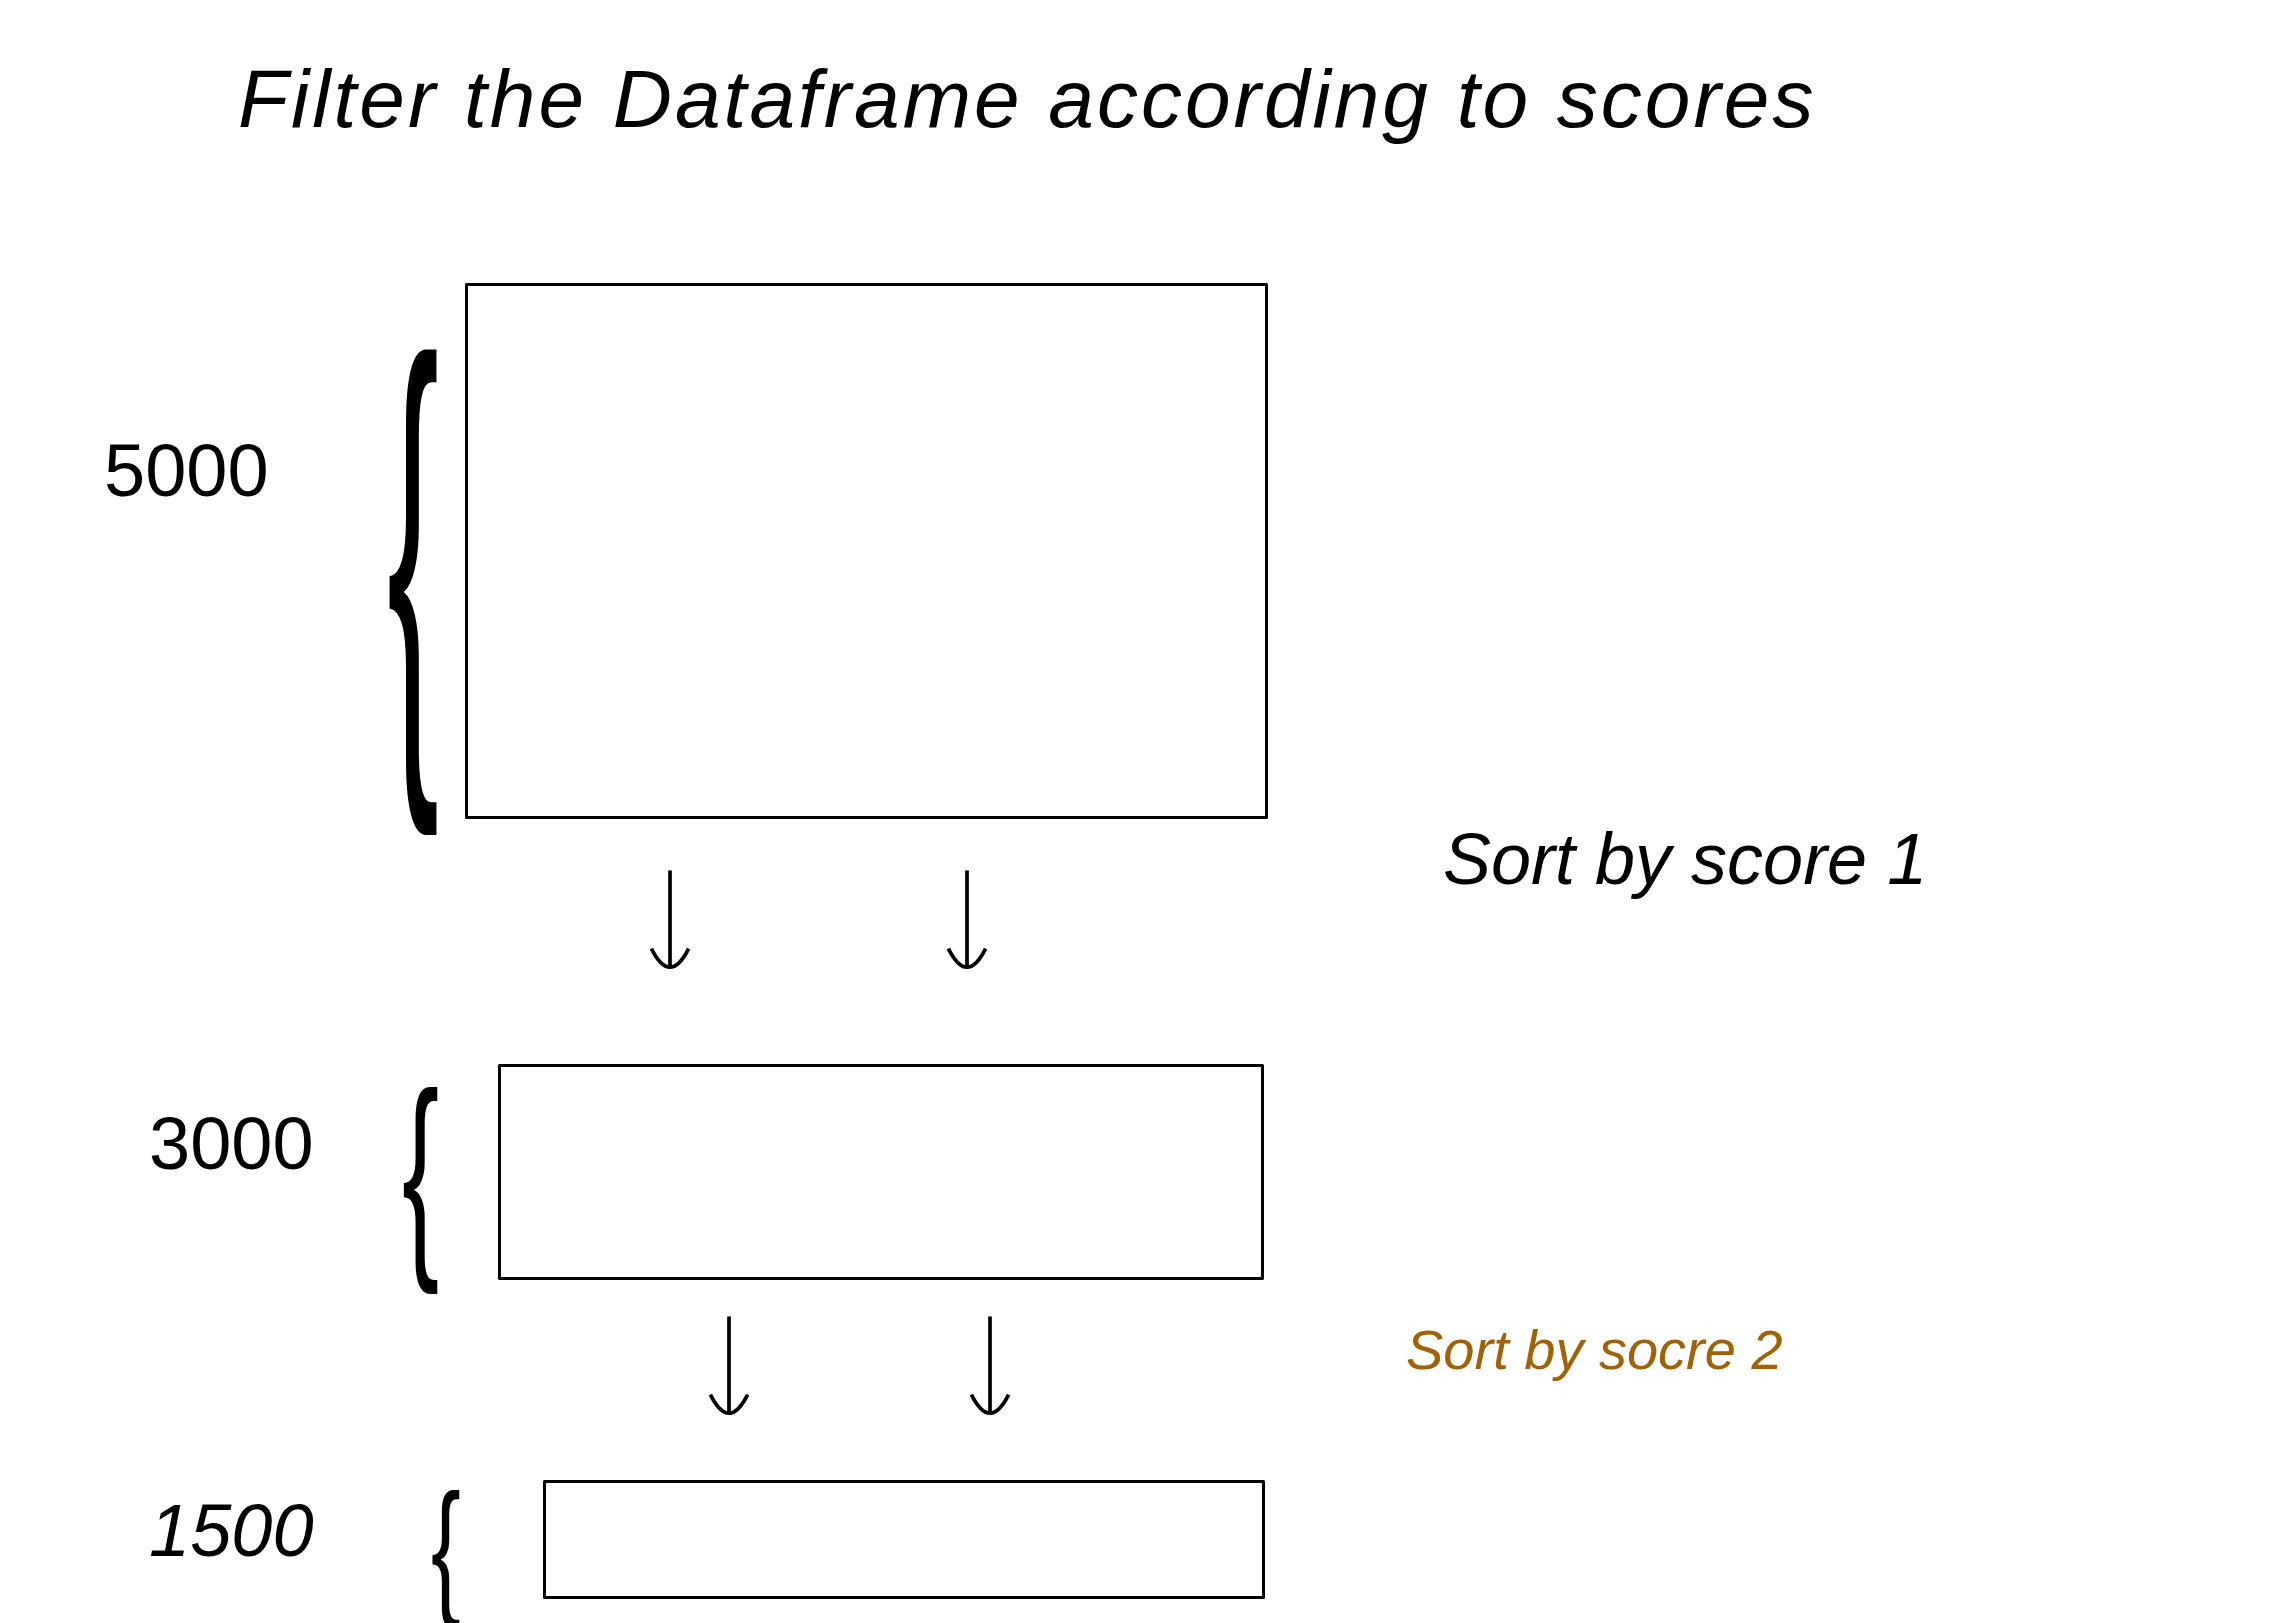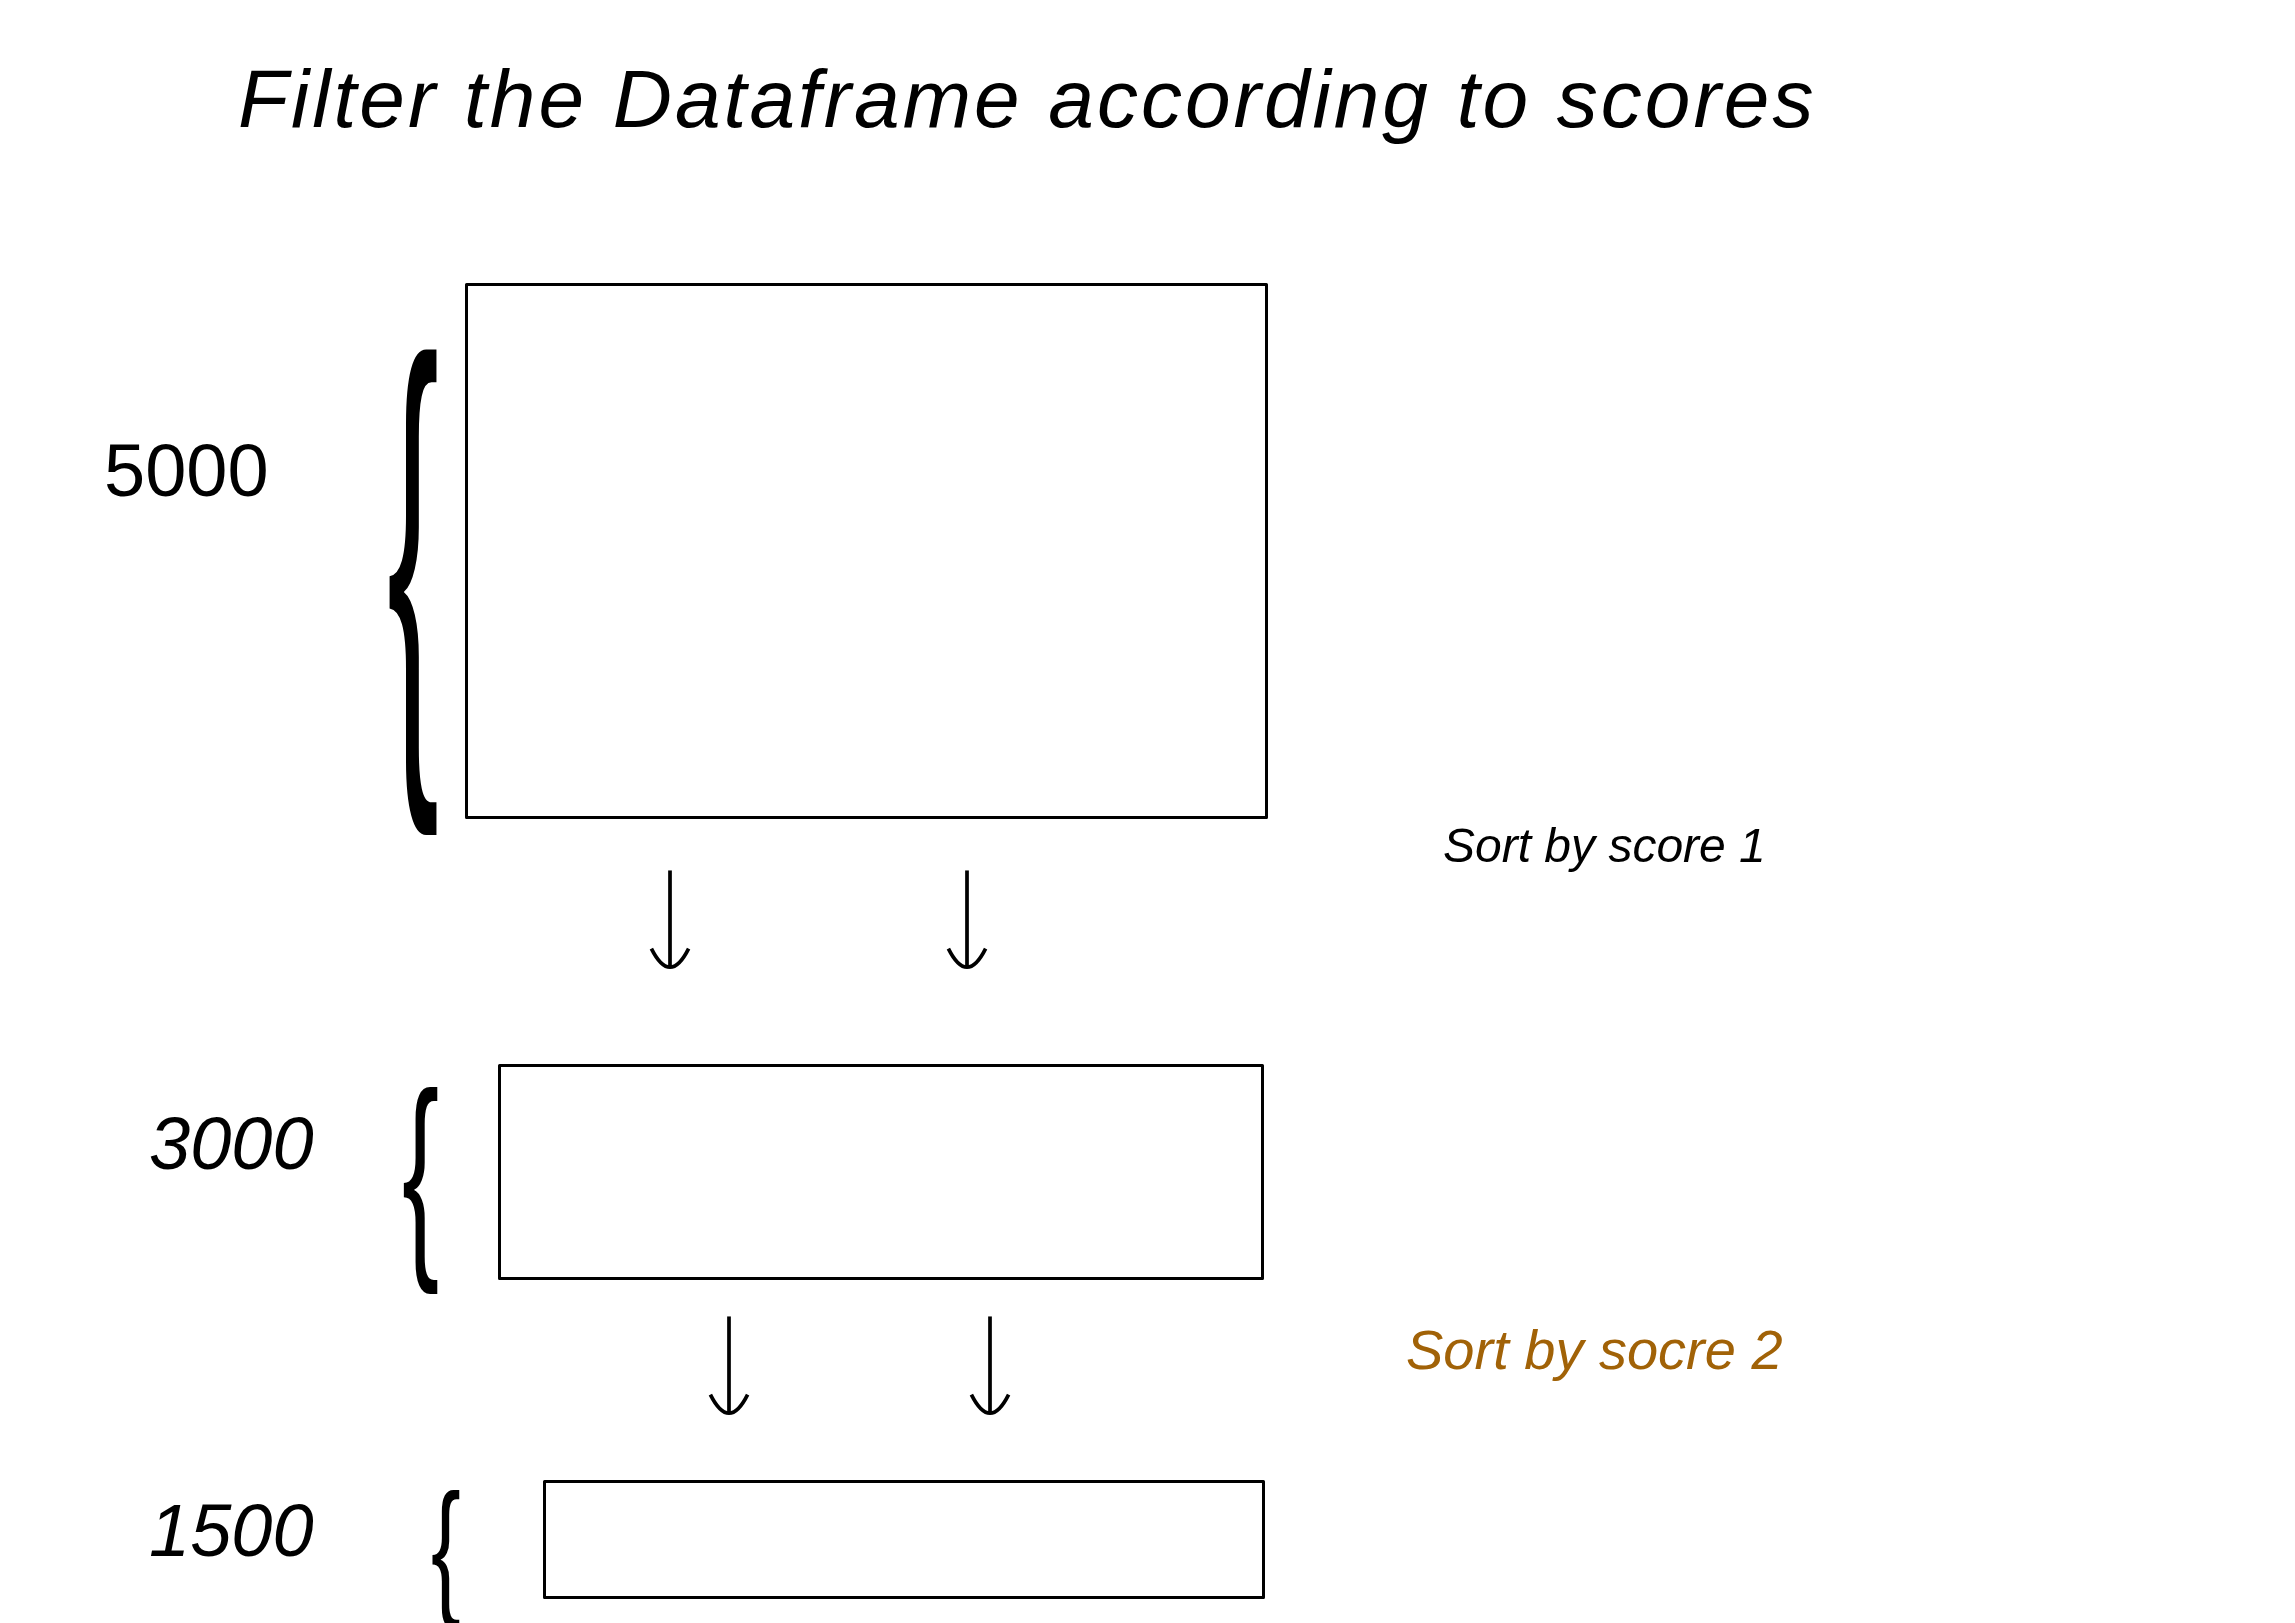--- a/index.html
+++ b/index.html
@@ -64,21 +64,20 @@
       font-size: 74px;
       color: #000;
     }
     
     .label-2 {
       position: absolute;
       top: 1101px;
       left: 149px;
       font-size: 74px;
       color: #000;
-      font-style: italic;
     }
     
     .label-3 {
       position: absolute;
       top: 1488px;
       left: 149px;
       font-size: 74px;
       color: #000;
       font-style: italic;
       text-align: right;
@@ -147,21 +146,21 @@
       left: 647px;
       font-size: 45px;
       letter-spacing: 60px;
       color: #000;
     }
     
     .step-label-1 {
       position: absolute;
       top: 818px;
       left: 1443px;
-      font-size: 48px;
+      font-size: 72px;
       color: #000;
       font-style: italic;
     }
     
     .step-label-2 {
       position: absolute;
       top: 1317px;
       left: 1406px;
       font-size: 56px;
       color: #a16207;

